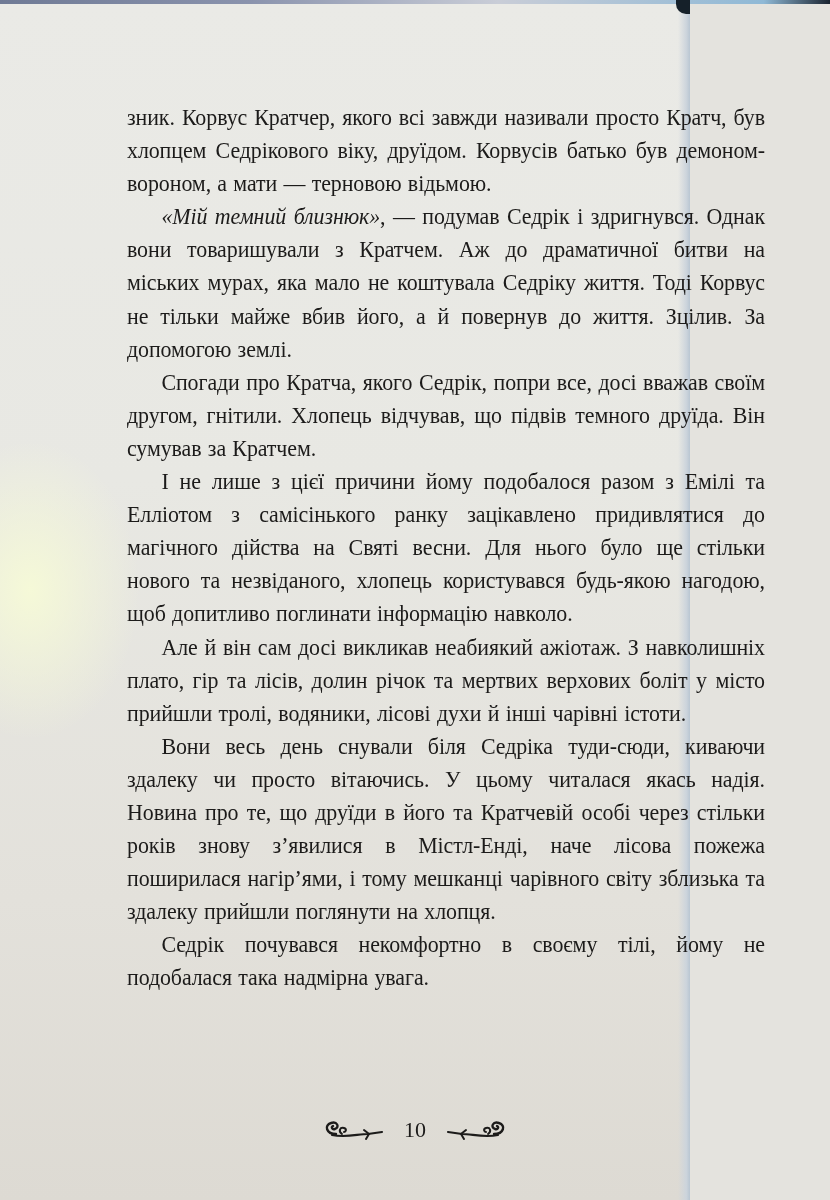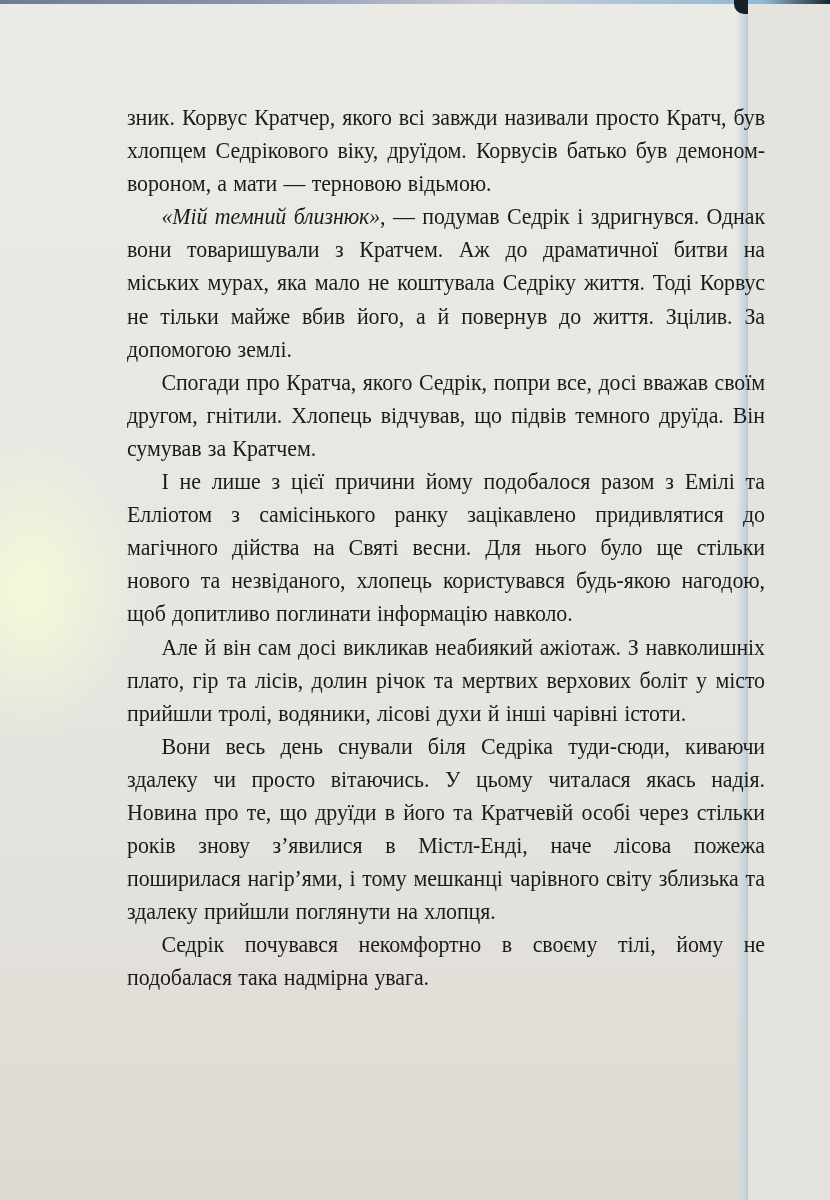--- a/index.html
+++ b/index.html
@@ -10,21 +10,21 @@
       width: 830px;
       height: 1200px;
       position: relative;
       overflow: hidden;
       background: #e4e3de;
       font-family: "Liberation Serif", "DejaVu Serif", serif;
     }
     .page {
       position: absolute;
       left: 0; top: 0;
-      width: 748px;
+      width: 690px;
       height: 1200px;
       background:
         radial-gradient(ellipse 110px 150px at 30px 590px, rgba(246,250,215,0.95), rgba(246,250,215,0) 100%),
         linear-gradient(180deg, #eaeae6 0%, #e8e8e3 40%, #e3e1db 75%, #dddad3 100%);
     }
     .top-edge {
       position: absolute;
       left: 0; top: 0;
       width: 830px; height: 4px;
       background: linear-gradient(90deg, #6f7a95 0%, #8a93ad 30%, #c9cdd7 60%, #8fb9d6 92%, #1a2430 100%);
@@ -113,13 +113,32 @@
       <span>Але й він сам досі викликав неабиякий ажіотаж. З навколишніх плато, гір та лісів, долин річок та мертвих верхових боліт у місто прийшли тролі, водяники, лісові духи й інші чарівні істоти.</span>
     </p>
     <p class="para">
       <span>Вони весь день снували біля Седріка туди-сюди, киваючи здалеку чи просто вітаючись. У цьому читалася якась надія. Новина про те, що друїди в його та Кратчевій особі через стільки років знову з’явилися в Містл-Енді, наче лісова пожежа поширилася нагір’ями, і тому мешканці чарівного світу зблизька та здалеку прийшли поглянути на хлопця.</span>
     </p>
     <p class="para">
       <span>Седрік почувався некомфортно в своєму тілі, йому не подобалася така надмірна увага.</span>
     </p>
   </div>
 
+  <div class="footer">
+    <span class="ornament">
+      <svg width="62" height="22" viewBox="0 0 62 22">
+        <path d="M14 15 C4 15 2 6 9 4 C15 2 18 8 13 10 C10 11 9 8 11 7" fill="none" stroke="#1c1b1a" stroke-width="2.4" stroke-linecap="round"></path>
+        <path d="M20 15 C16 12 18 8 22 9 C25 10 24 13 22 13" fill="none" stroke="#1c1b1a" stroke-width="2" stroke-linecap="round"></path>
+        <path d="M10 16 C24 19 36 15 46 15 L60 13" fill="none" stroke="#1c1b1a" stroke-width="2.2" stroke-linecap="round"></path>
+        <path d="M42 11 L47 15 L44 20" fill="none" stroke="#1c1b1a" stroke-width="2" stroke-linecap="round"></path>
+      </svg>
+    </span>
+    <span class="page-number">10</span>
+    <span class="ornament">
+      <svg width="62" height="22" viewBox="0 0 62 22" style="transform: scaleX(-1);">
+        <path d="M14 15 C4 15 2 6 9 4 C15 2 18 8 13 10 C10 11 9 8 11 7" fill="none" stroke="#1c1b1a" stroke-width="2.4" stroke-linecap="round"></path>
+        <path d="M20 15 C16 12 18 8 22 9 C25 10 24 13 22 13" fill="none" stroke="#1c1b1a" stroke-width="2" stroke-linecap="round"></path>
+        <path d="M10 16 C24 19 36 15 46 15 L60 13" fill="none" stroke="#1c1b1a" stroke-width="2.2" stroke-linecap="round"></path>
+        <path d="M42 11 L47 15 L44 20" fill="none" stroke="#1c1b1a" stroke-width="2" stroke-linecap="round"></path>
+      </svg>
+    </span>
+  </div>
 </div>
 
 </body></html>

